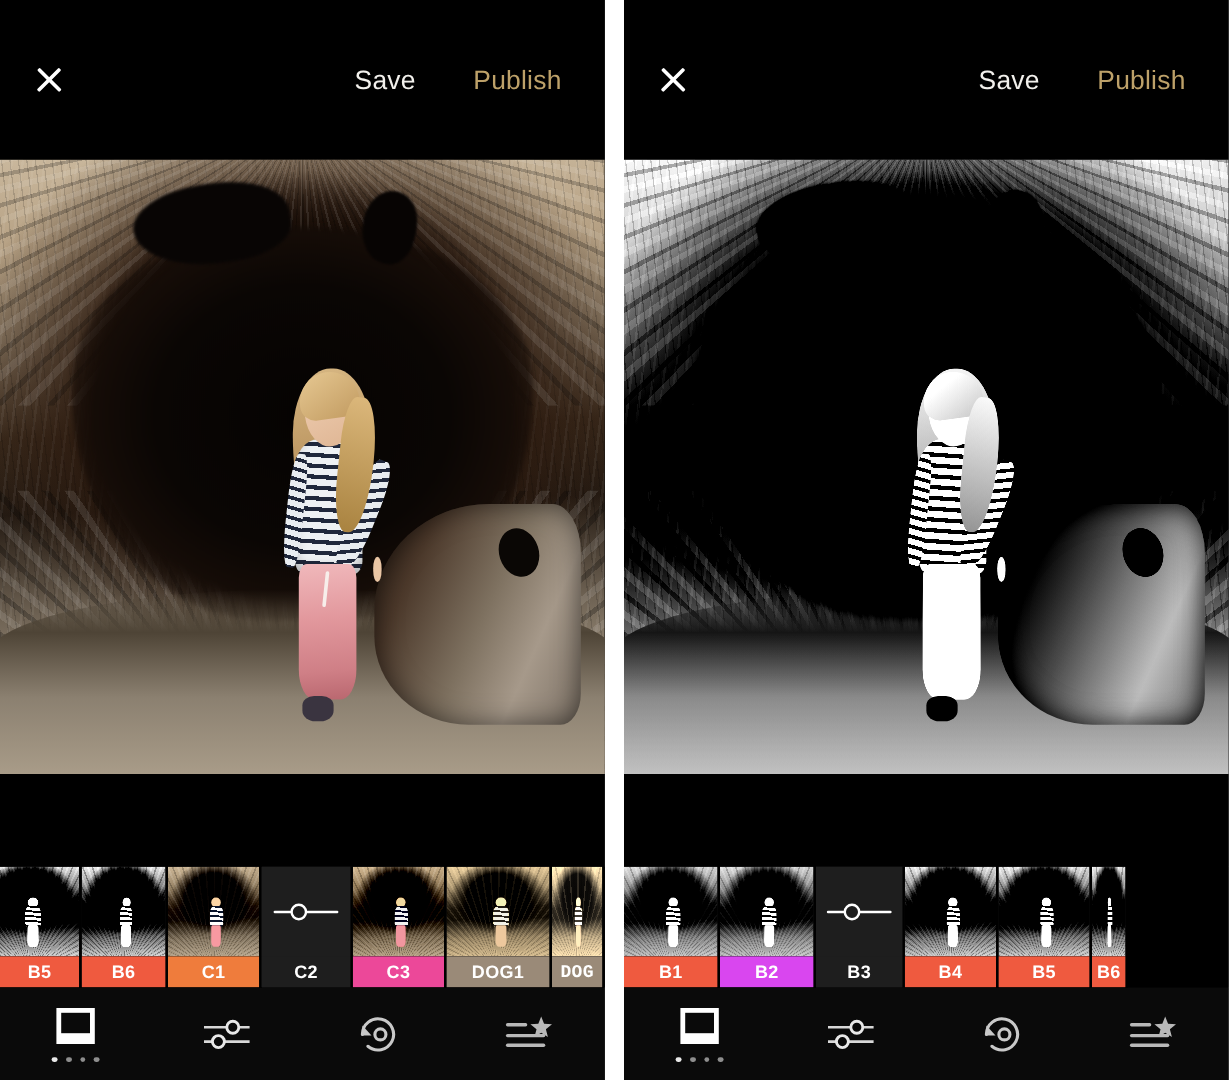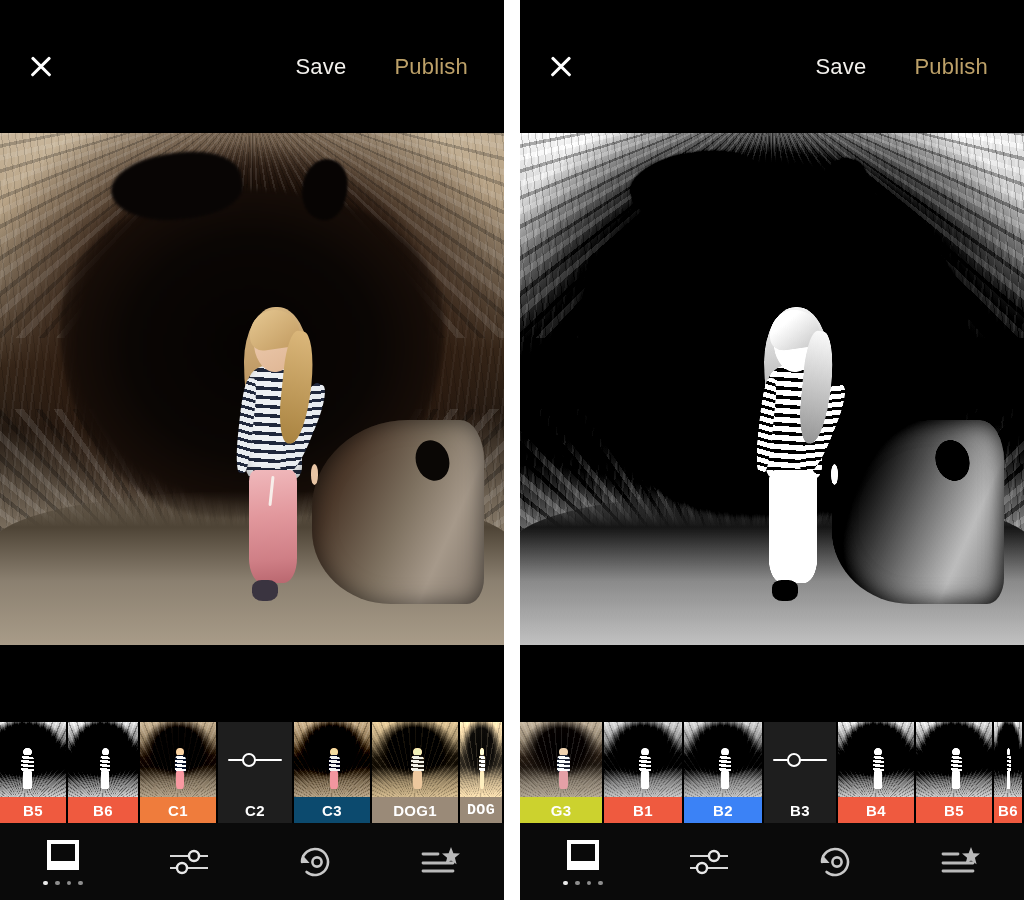--- a/index.html
+++ b/index.html
@@ -373,21 +373,21 @@
             <div class="mini" style="filter: saturate(1.1) contrast(1.5) brightness(0.95);">
               <div class="mini-wood"></div>
               <div class="mini-grain"></div>
               <div class="mini-girl">
                 <div class="mini-head"></div>
                 <div class="mini-top"></div>
                 <div class="mini-pants"></div>
               </div>
             </div>
           </div>
-          <div class="tile-label" style="background: #0c4a6e; margin-top: 48px;">C3</div>
+          <div class="tile-label" style="background: #ec4899; margin-top: 48px;">C3</div>
         </div>
         <div class="tile" style="width: 88px; padding-left: 28px;">
           <div class="tile-thumb">
             <div class="mini" style="filter: sepia(0.85) contrast(1.2) brightness(0.95);">
               <div class="mini-wood"></div>
               <div class="mini-grain"></div>
               <div class="mini-girl">
                 <div class="mini-head"></div>
                 <div class="mini-top"></div>
                 <div class="mini-pants"></div>
@@ -494,34 +494,20 @@
           <div class="head"></div>
           <div class="hair-front"></div>
           <div class="hair-side"></div>
         </div>
       </div>
     </div>
 
     <div class="gap"></div>
 
     <div class="filmstrip">
-        <div class="tile" style="width: 84px;">
-          <div class="tile-thumb">
-            <div class="mini" style="filter: saturate(0.85) contrast(1.05) brightness(1.05);">
-              <div class="mini-wood"></div>
-              <div class="mini-grain"></div>
-              <div class="mini-girl">
-                <div class="mini-head"></div>
-                <div class="mini-top"></div>
-                <div class="mini-pants"></div>
-              </div>
-            </div>
-          </div>
-          <div class="tile-label" style="background: rgb(204, 210, 46);">G3</div>
-        </div>
         <div class="tile" style="width: 80px;">
           <div class="tile-thumb">
             <div class="mini" style="filter: grayscale(1) contrast(1.5) brightness(1.12);">
               <div class="mini-wood"></div>
               <div class="mini-grain"></div>
               <div class="mini-girl">
                 <div class="mini-head"></div>
                 <div class="mini-top"></div>
                 <div class="mini-pants" style="background: rgb(230, 230, 230);"></div>
               </div>
@@ -534,21 +520,21 @@
             <div class="mini" style="filter: grayscale(1) contrast(1.5) brightness(1.12);">
               <div class="mini-wood"></div>
               <div class="mini-grain"></div>
               <div class="mini-girl">
                 <div class="mini-head"></div>
                 <div class="mini-top"></div>
                 <div class="mini-pants" style="background: rgb(230, 230, 230);"></div>
               </div>
             </div>
           </div>
-          <div class="tile-label" style="background: #3b82f6; margin-top: 32px;">B2</div>
+          <div class="tile-label" style="background: #d946ef; margin-top: 32px;">B2</div>
         </div>
         <div class="tile selected" style="width: 74px;">
           <div class="tile-thumb">
             <div class="slider-icon">
               <span class="bar"></span>
               <span class="knob"></span>
             </div>
           </div>
           <div class="tile-label" style="background: rgb(30, 30, 30);">B3</div>
         </div>

